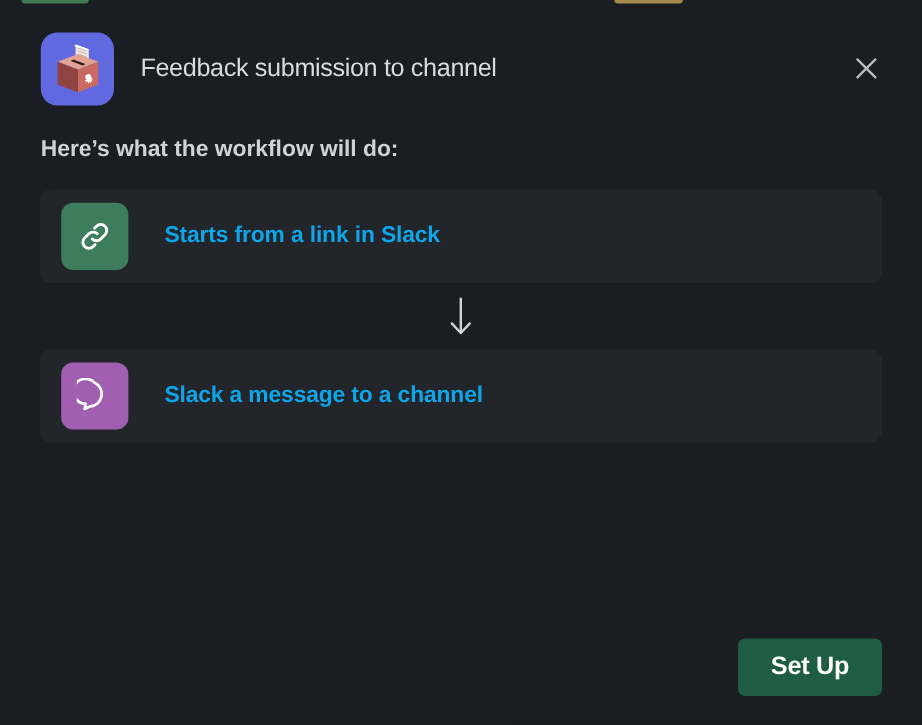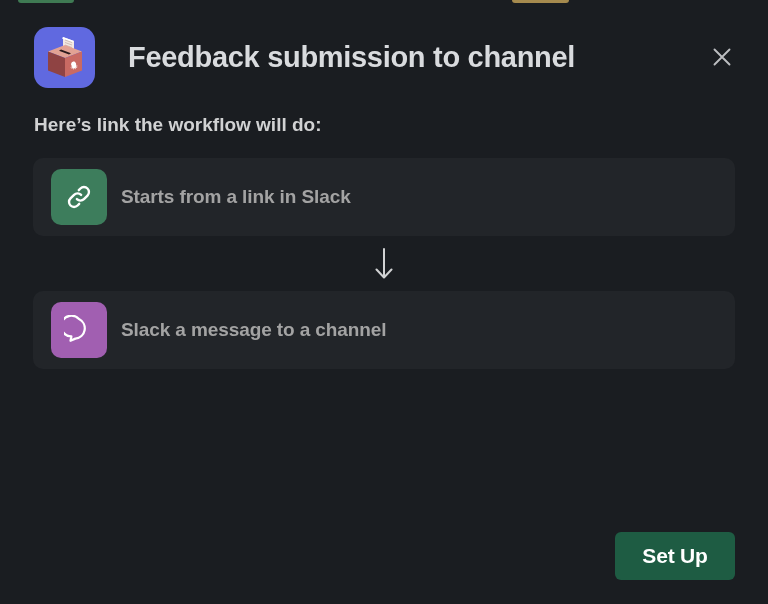--- a/index.html
+++ b/index.html
@@ -51,23 +51,23 @@
     border-radius: 14px;
     background: #6069e0;
     flex: 0 0 auto;
     display: flex;
     align-items: center;
     justify-content: center;
     overflow: hidden;
   }
   .dialog-title {
     flex: 1 1 auto;
-    margin-left: 33px;
-    font-size: 29px;
-    font-weight: bold;
+    margin-left: 22px;
+    font-size: 21px;
+    font-weight: normal;
     color: #d9dbde;
     letter-spacing: -0.3px;
     white-space: nowrap;
     overflow: hidden;
     text-overflow: ellipsis;
   }
   .close-button {
     flex: 0 0 auto;
     width: 36px;
     height: 36px;
@@ -111,24 +111,24 @@
   .step-tile {
     width: 56px;
     height: 56px;
     border-radius: 10px;
     flex: 0 0 auto;
     display: flex;
     align-items: center;
     justify-content: center;
   }
   .step-label {
-    margin-left: 14px;
+    margin-left: 30px;
     font-size: 19px;
     font-weight: bold;
-    color: #a3a3a3;
+    color: #0ea5e9;
     letter-spacing: -0.1px;
   }
 
   .step-connector {
     height: 55px;
     display: flex;
     align-items: center;
     justify-content: center;
     width: 702px;
   }
@@ -195,21 +195,21 @@
 
     <button class="close-button" aria-label="Close">
       <svg width="24" height="24" viewBox="0 0 24 24" aria-hidden="true">
         <path d="M4.5 4.5 L19.5 19.5 M19.5 4.5 L4.5 19.5" stroke="#bcbec1" stroke-width="1.9" stroke-linecap="round" fill="none"></path>
       </svg>
     </button>
   </div>
 
   <div class="dialog-body">
 
-    <div class="subtitle">Here’s link the workflow will do:</div>
+    <div class="subtitle">Here’s what the workflow will do:</div>
 
     <div class="steps">
 
       <div class="step-row">
         <div class="step-tile" style="background:#3d7d5c">
           <svg width="30" height="30" viewBox="0 0 24 24" aria-hidden="true">
             <g fill="none" stroke="#ffffff" stroke-width="1.9" stroke-linecap="round">
               <path d="M10.3 13.7a4 4 0 0 0 5.66 0l2.83-2.83a4 4 0 1 0-5.66-5.66l-1.3 1.3"></path>
               <path d="M13.7 10.3a4 4 0 0 0-5.66 0l-2.83 2.83a4 4 0 1 0 5.66 5.66l1.3-1.3"></path>
             </g>

